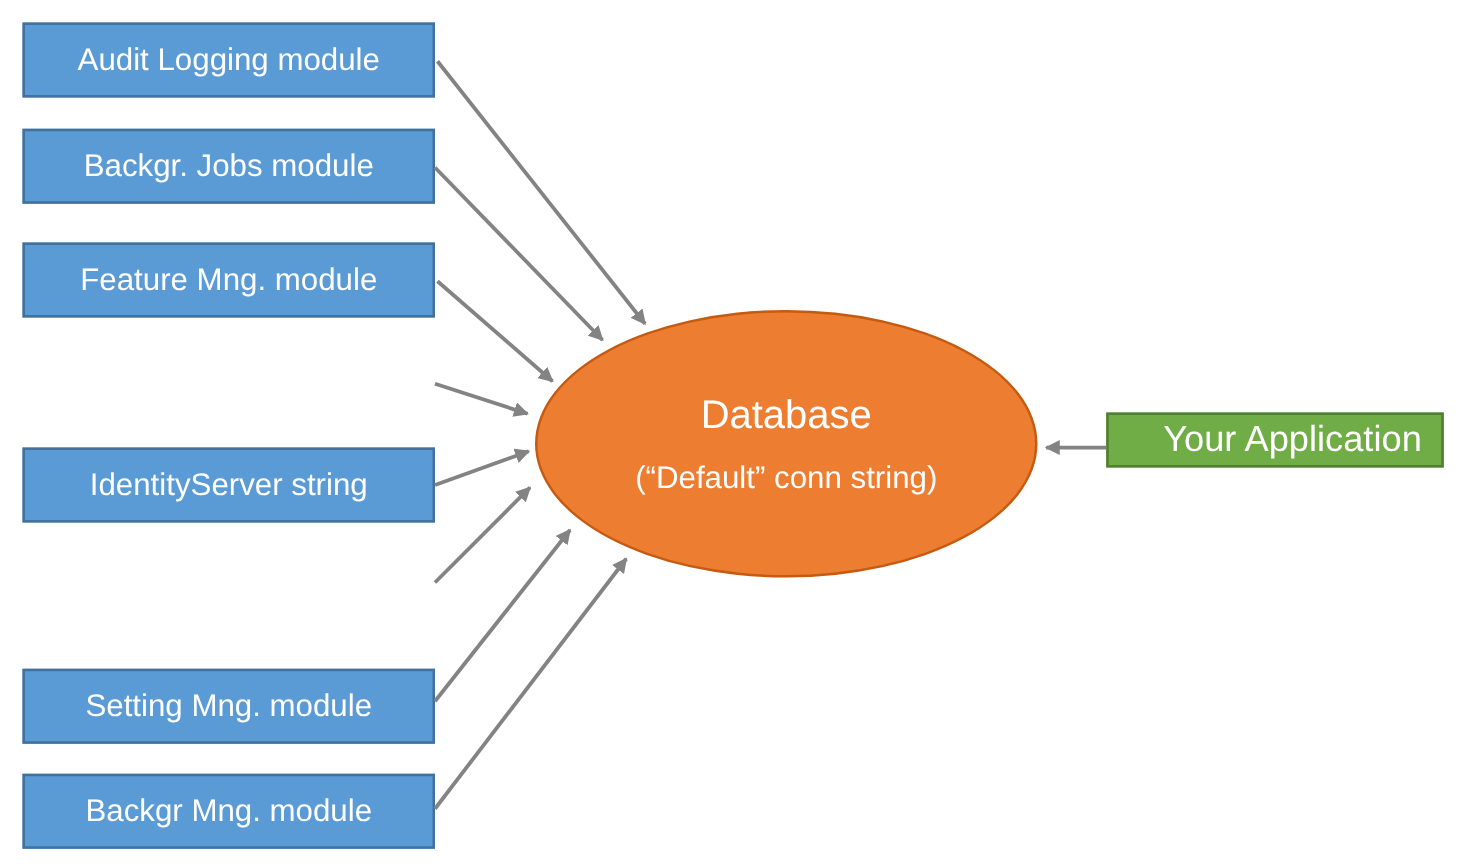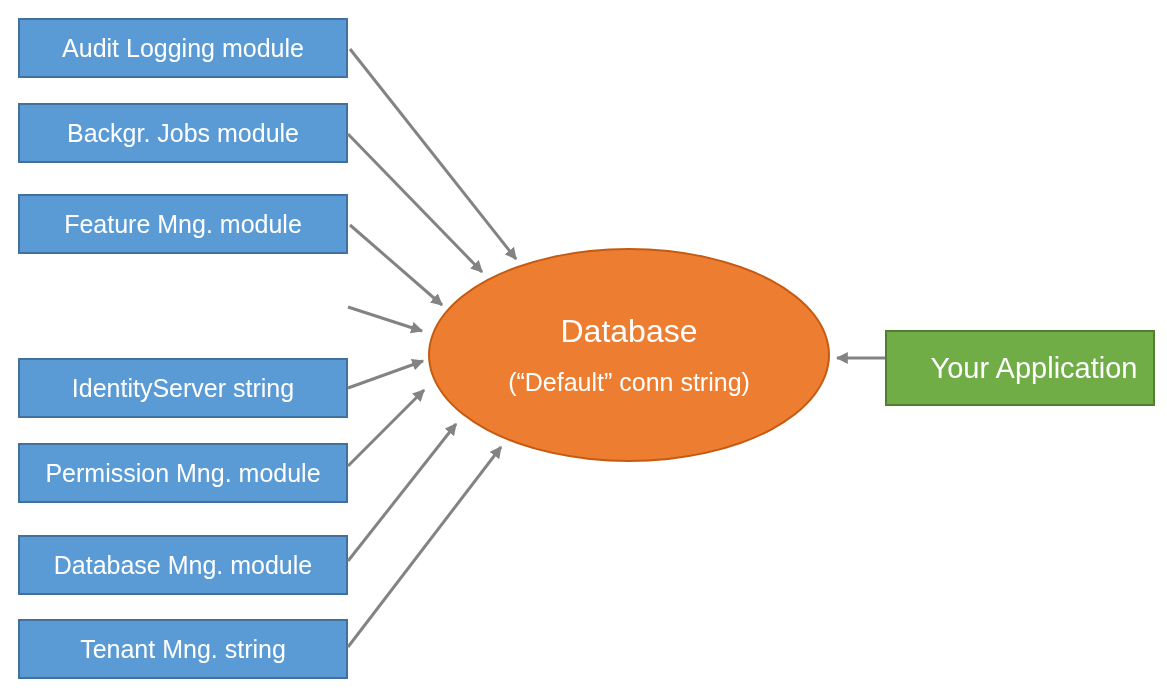--- a/index.html
+++ b/index.html
@@ -79,21 +79,21 @@
     font-size: 25px;
     line-height: 1.2;
     margin-top: 18px;
     white-space: nowrap;
   }
   .app-box {
     position: absolute;
     left: 885px;
     top: 330px;
     width: 270px;
-    height: 76px;
+    height: 44px;
     background: var(--app-fill);
     border: 2px solid var(--app-border);
     display: flex;
     align-items: center;
     justify-content: center;
     color: var(--text-color);
     font-size: 29px;
     z-index: 1;
     white-space: nowrap;
     padding-left: 28px;
@@ -126,28 +126,25 @@
   </div>
   <div class="module-box" style="top:194px">
     <span>Feature Mng. module</span>
   </div>
   <div class="module-box" style="top:103px">
     <span>Backgr. Jobs module</span>
   </div>
   <div class="module-box" style="top:358px">
     <span>IdentityServer string</span>
   </div>
-  <div class="module-box" style="top:443px">
-    <span>Permission Mng. module</span>
-  </div>
   <div class="module-box" style="top:535px">
-    <span>Database Mng. module</span>
+    <span>Setting Mng. module</span>
   </div>
   <div class="module-box" style="top:619px">
-    <span>Tenant Mng. string</span>
+    <span>Backgr Mng. module</span>
   </div>
 
   <div class="db-ellipse">
     <div class="db-title">Database</div>
     <div class="db-subtitle">(“Default” conn string)</div>
   </div>
 
   <div class="app-box">
     <span>Your Application</span>
   </div>

